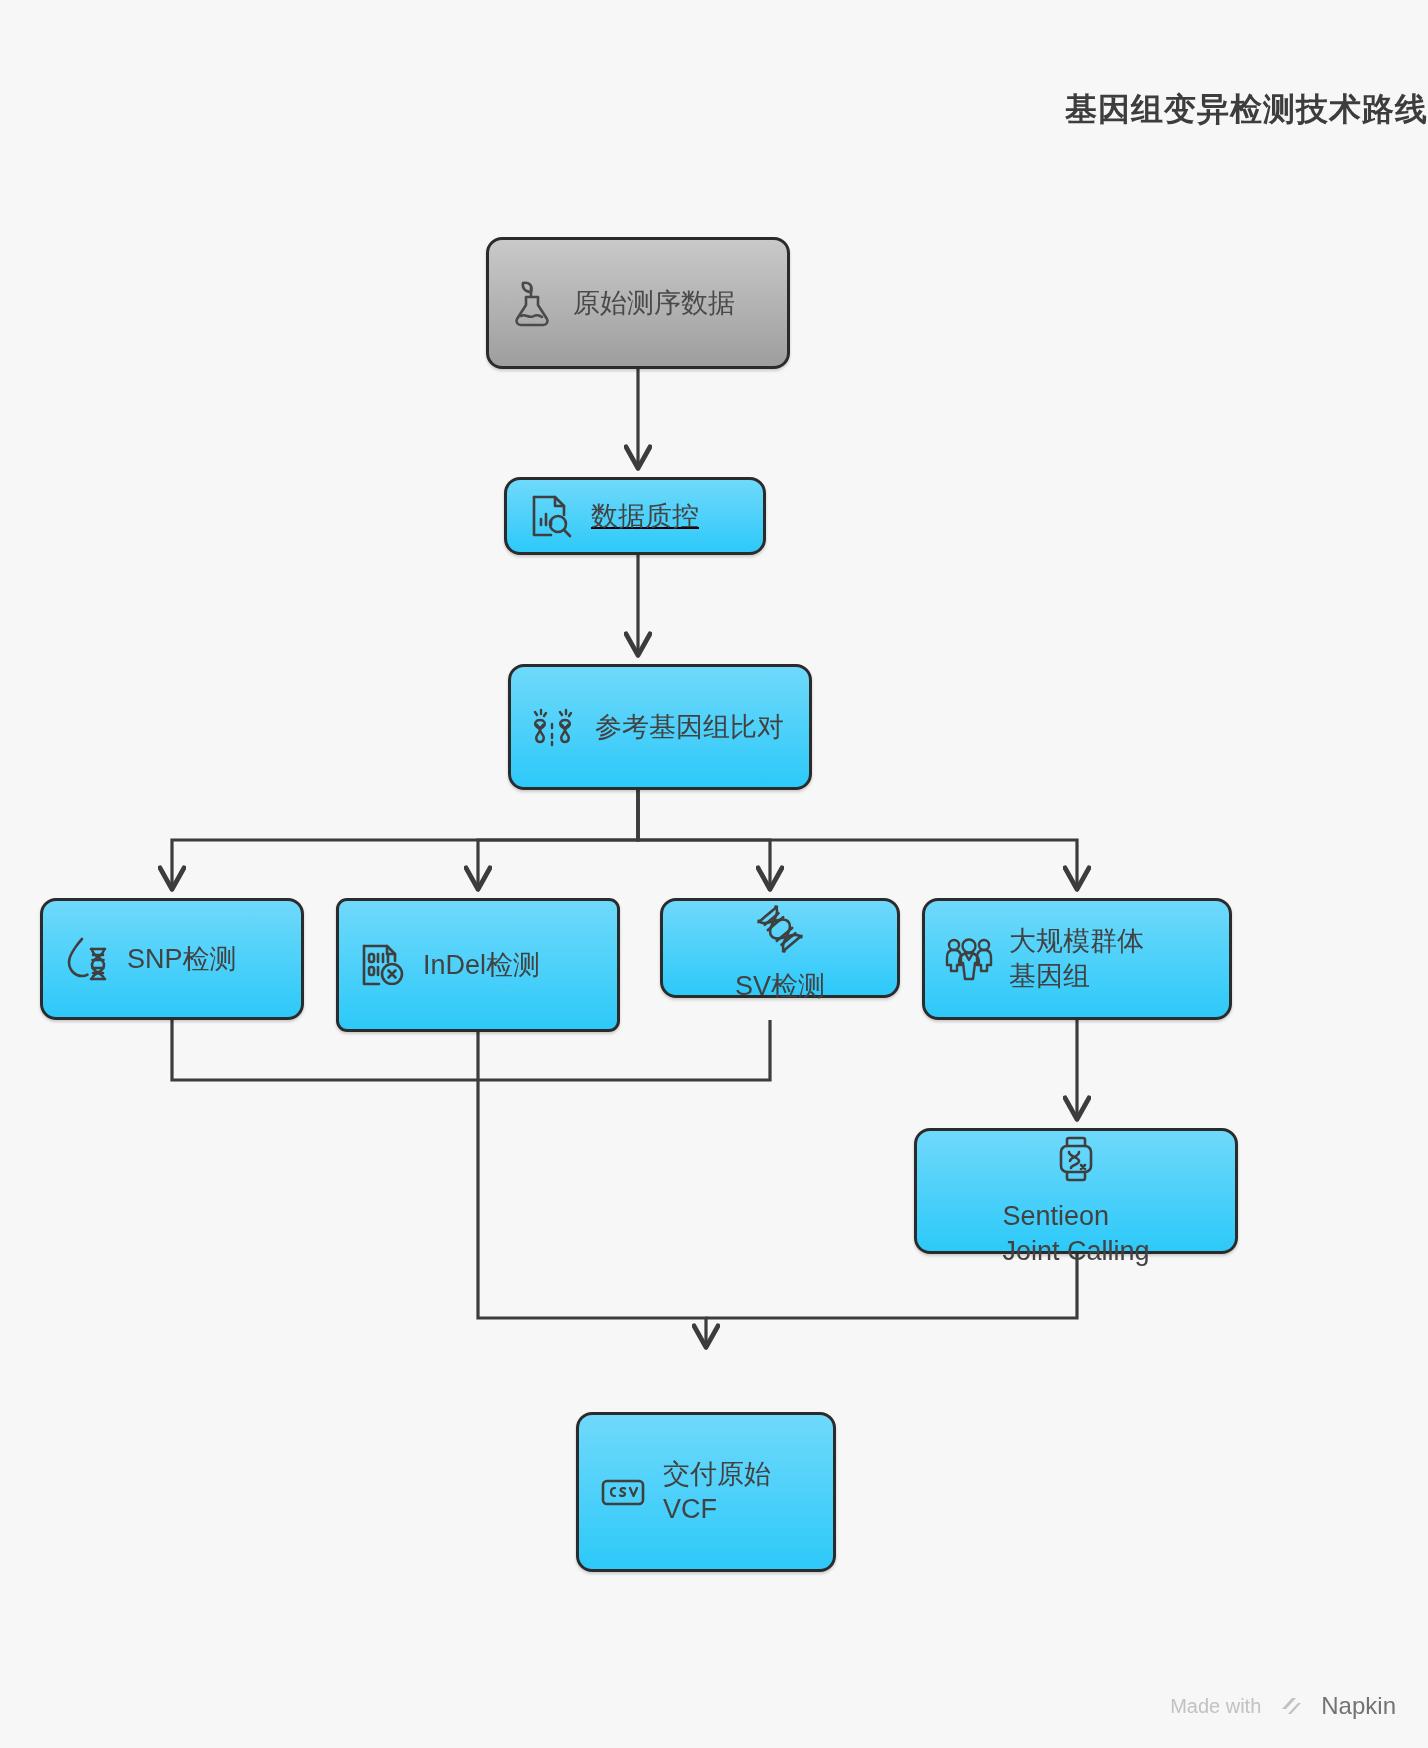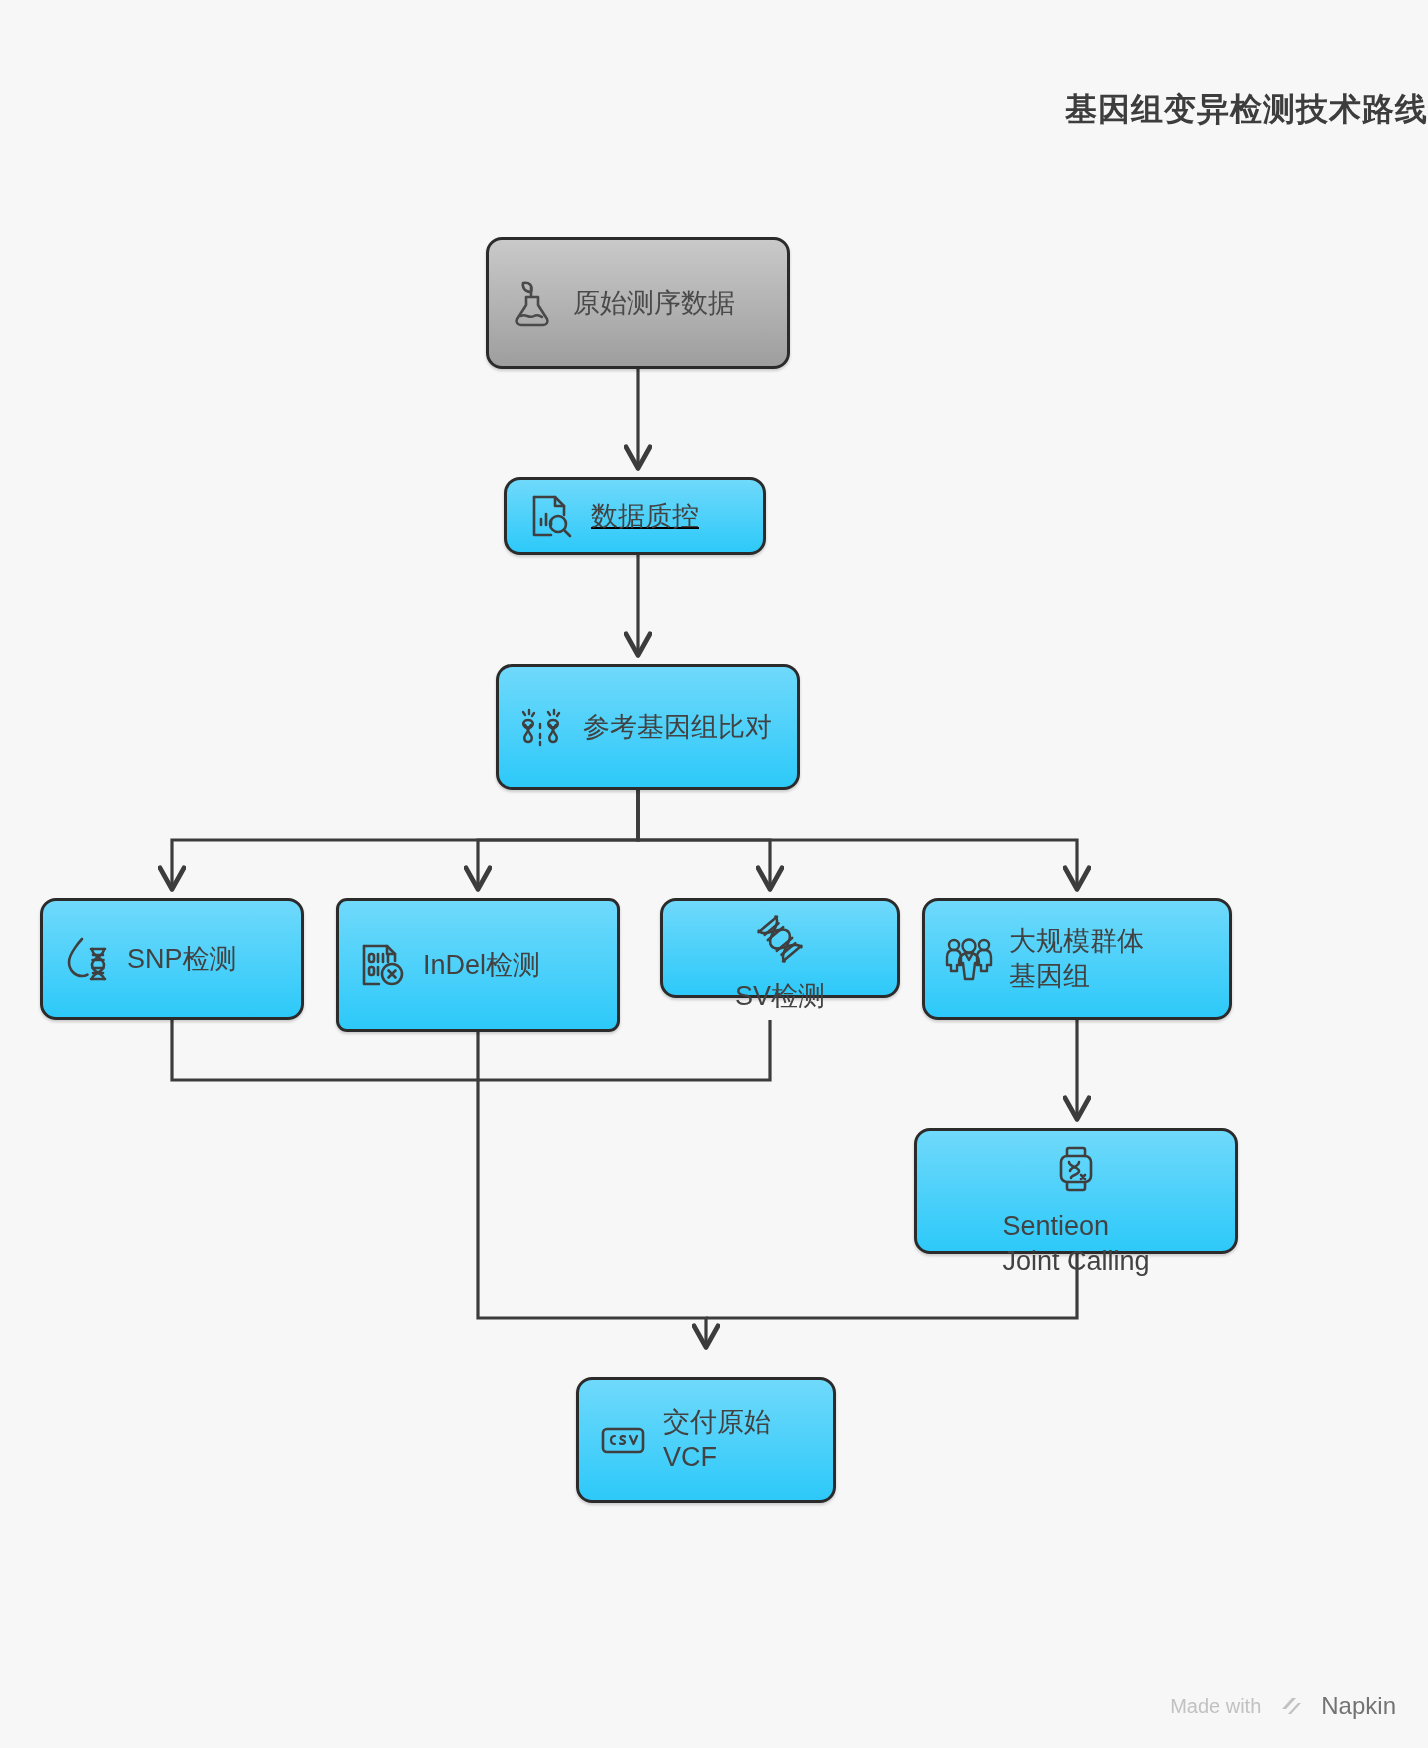--- a/index.html
+++ b/index.html
@@ -22,21 +22,21 @@
     letter-spacing:1px;
   }
   .node{
     position:absolute;
     box-sizing:border-box;
     display:flex;
     align-items:center;
     gap:14px;
     border:3px solid #2b2b2b;
     border-radius:16px;
-    padding:12px 18px;
+    padding:2px 18px;
     box-shadow:0 2px 3px rgba(0,0,0,0.18);
   }
   .node.blue{
     background:linear-gradient(180deg,#6fd9fb 0%,#2dc9f9 100%);
   }
   .node.gray{
     background:linear-gradient(180deg,#c9c9c9 0%,#9e9e9e 100%);
   }
   .node .ico{
     flex:0 0 auto;
@@ -115,21 +115,21 @@
         <path d="M12 32 L12 26"></path>
         <path d="M17 32 L17 21"></path>
         <path d="M22 32 L22 27"></path>
         <circle cx="29" cy="31" r="8"></circle>
         <path d="M35 37 L41 43"></path>
       </svg>
     </span>
     <span class="lbl">数据质控</span>
   </div>
 
-  <div class="node blue" style="left:496px;top:664px;width:304px;height:126px;">
+  <div class="node blue" style="left:508px;top:664px;width:304px;height:126px;">
     <span class="ico">
       <svg width="50" height="46" viewBox="0 0 50 46" fill="none" stroke="#3f3f3f" stroke-width="2.4" stroke-linecap="round" stroke-linejoin="round">
         <path d="M5 8 L7 11 M11 6 L11 10 M16 9 L14 12"></path>
         <path d="M10 16 C6 16 4 19 6 22 C8 25 12 24 13 21 M10 16 C14 16 16 19 14 22 C12 25 8 24 7 21"></path>
         <path d="M13 21 L8 30 M7 21 L12 30"></path>
         <path d="M8 30 C5 33 6 38 10 38 C14 38 15 33 12 30"></path>
         <path d="M30 8 L32 11 M36 6 L36 10 M41 9 L39 12"></path>
         <path d="M35 16 C31 16 29 19 31 22 C33 25 37 24 38 21 M35 16 C39 16 41 19 39 22 C37 25 33 24 32 21"></path>
         <path d="M38 21 L33 30 M32 21 L37 30"></path>
         <path d="M33 30 C30 33 31 38 35 38 C39 38 40 33 37 30"></path>
@@ -208,21 +208,21 @@
         <path d="M14 37 L14 43 C14 44.5 15 45 16 45 L30 45 C31 45 32 44.5 32 43 L32 37"></path>
         <path d="M16 17 C16 22 26 22 26 26 C26 30 18 30 18 33"></path>
         <path d="M26 17 C26 22 17 22 17 26"></path>
         <path d="M28 30 L32 34 M32 30 L28 34"></path>
       </svg>
     </span>
     <span class="lbl">Sentieon
 Joint Calling</span>
   </div>
 
-  <div class="node blue" style="left:576px;top:1377px;width:260px;height:126px;">
+  <div class="node blue" style="left:576px;top:1412px;width:260px;height:160px;">
     <span class="ico">
       <svg width="48" height="40" viewBox="0 0 48 40" fill="none" stroke="#3f3f3f" stroke-width="2.6" stroke-linecap="round" stroke-linejoin="round">
         <rect x="4" y="9" width="40" height="23" rx="4"></rect>
         <g stroke-width="2.2">
           <path d="M16 16 C13 16 12 17.5 12 20 C12 22.5 13 24 16 24"></path>
           <path d="M26 16.5 C25 15.8 21.5 15.8 21.5 18 C21.5 20.2 26 19.8 26 22 C26 24.2 22.5 24.2 21 23.5"></path>
           <path d="M31 16 L34.5 24 L38 16"></path>
         </g>
       </svg>
     </span>

